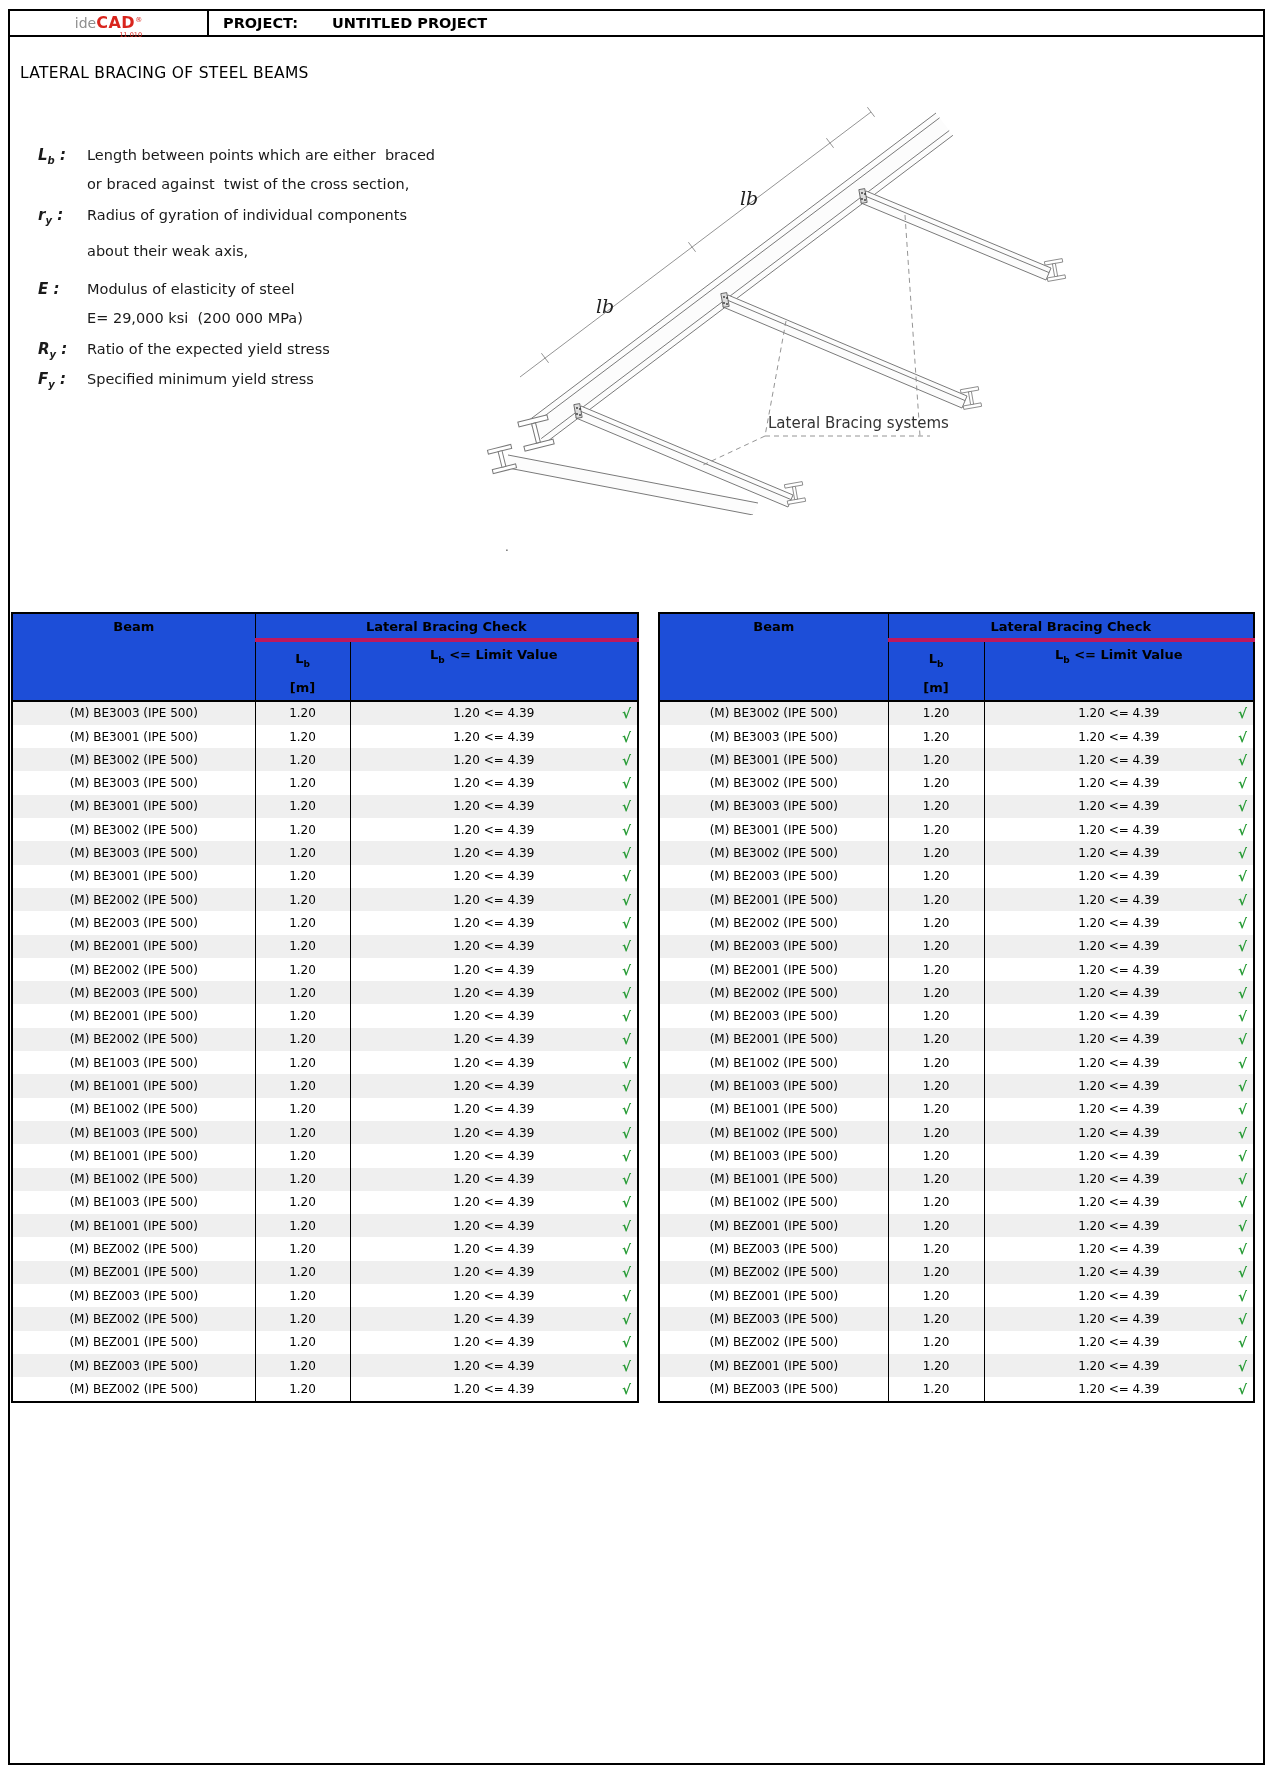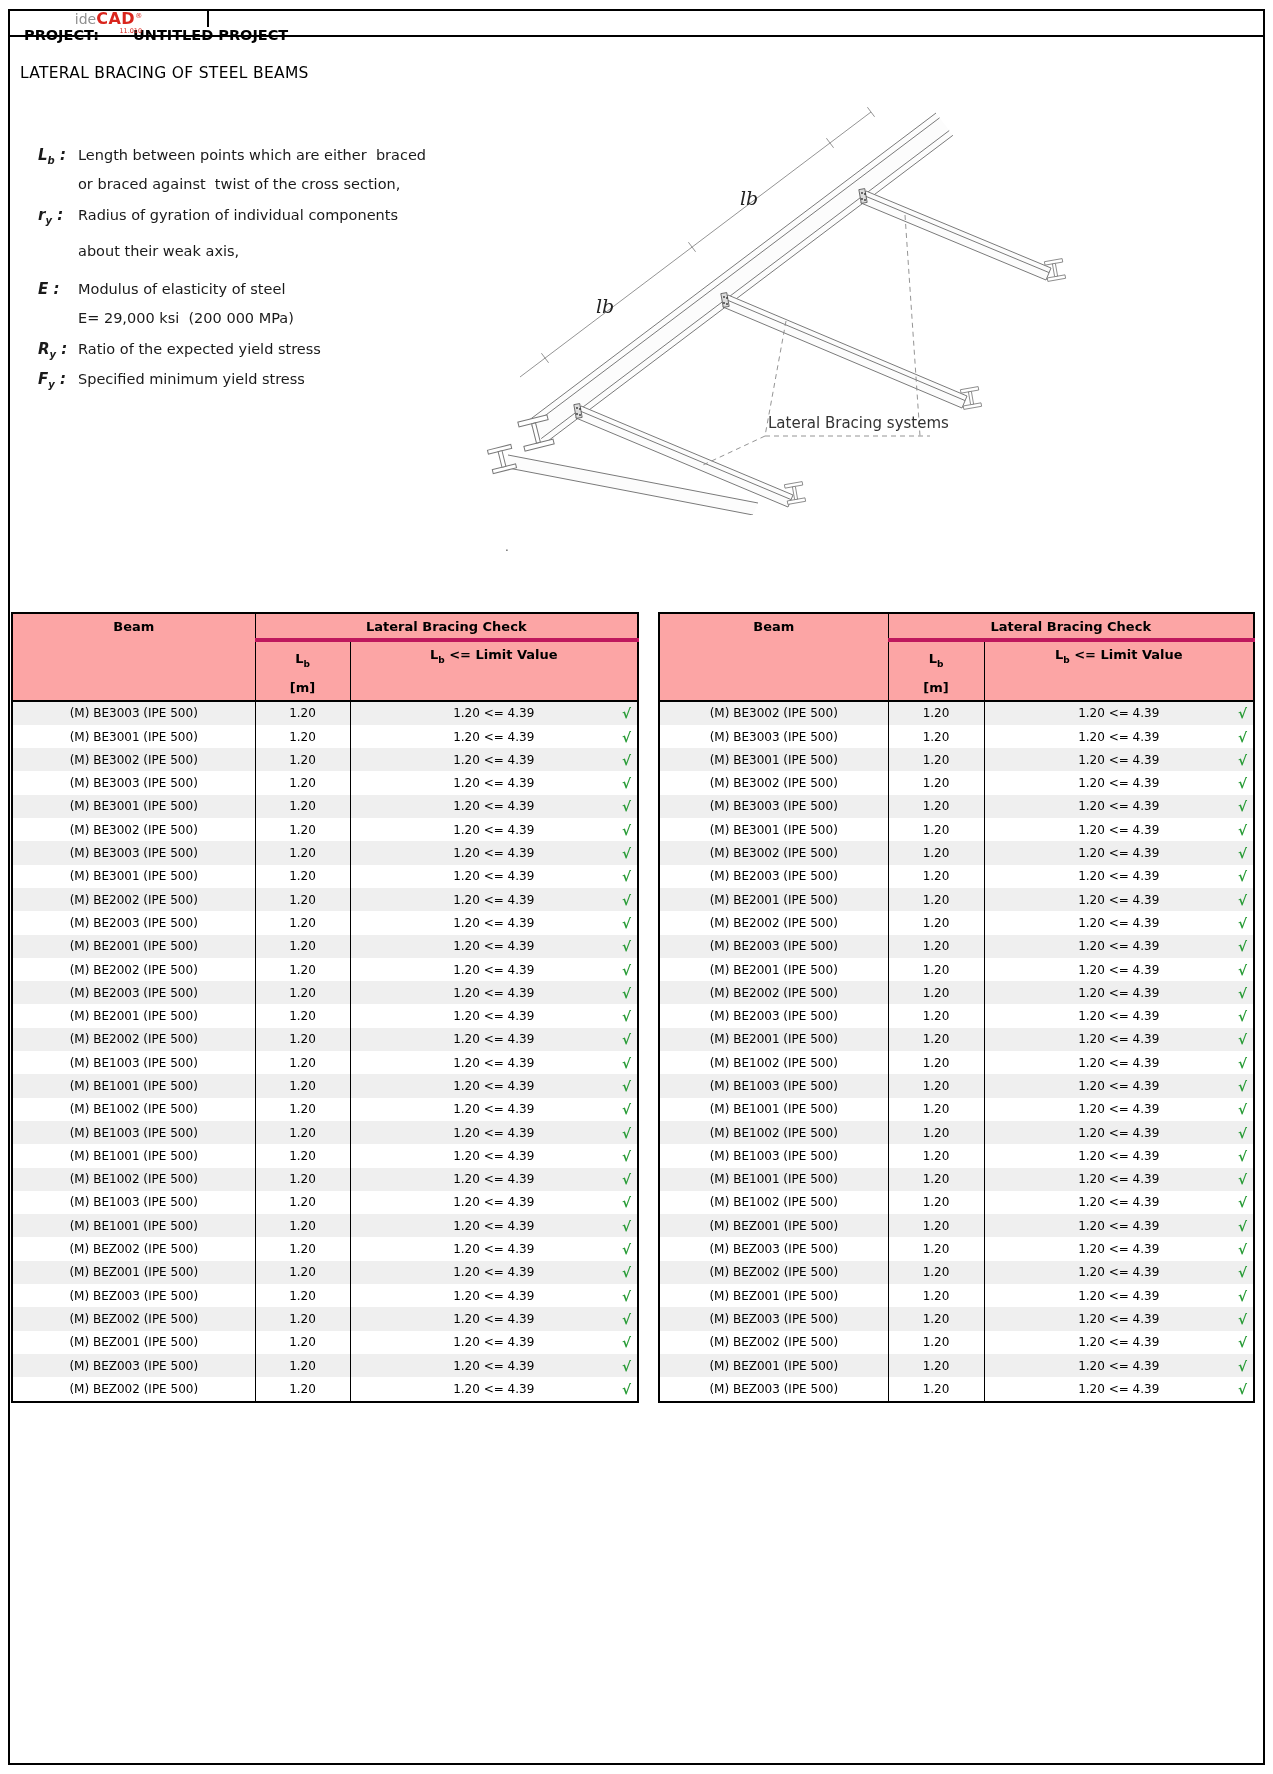--- a/index.html
+++ b/index.html
@@ -3,50 +3,50 @@
 <meta charset="utf-8">
 <style>
   html,body { margin:0; padding:0; }
   body {
     width:1273px; height:1774px; position:relative; background:#ffffff;
     font-family:"DejaVu Sans","Liberation Sans",sans-serif; color:#000;
   }
   
   .page-frame { position:absolute; left:8px; top:9px; width:1257px; height:1756px;
     border:2px solid #000; box-sizing:border-box; background:#fff; }
-  .topbar { display:flex; height:24px; border-bottom:2px solid #000;flex-direction:column; }
+  .topbar { display:flex; height:24px; border-bottom:2px solid #000; }
   .logo-cell { width:199px; border-right:2px solid #000; box-sizing:border-box;
     display:flex; align-items:center; justify-content:center; }
   .logo { position:relative; line-height:1; white-space:nowrap; }
   .logo .ide { color:#8f8f8f; font-size:14px; }
   .logo .cad { color:#d9251d; font-size:16px; font-weight:bold; letter-spacing:.5px; }
   .logo .reg { color:#d9251d; font-size:7px; vertical-align:super; }
   .logo .ver { position:absolute; right:0px; bottom:-7px; color:#d9251d; font-size:6.5px; }
   .proj-cell { flex:1; display:flex; align-items:center; padding-left:14px;
     font-weight:bold; font-size:14.5px; }
   .proj-name { margin-left:34px; }
   
   .title { position:absolute; left:20px; top:64px; font-weight:normal; font-size:15.5px; letter-spacing:.3px; }
   
   .defs { position:absolute; left:38px; top:146px; }
-  .def-line { display:flex; align-items:baseline; height:30px; font-size:14.5px; color:#1a1a1a; }
+  .def-line { display:flex; align-items:baseline; height:30px; font-size:14.5px; color:#1a1a1a;gap:9px; }
   .def-line.gap { margin-top:7px; }
   .def-line.ind1 .def-text { margin-left:20px; }
   .def-sym { width:40px; flex:0 0 40px; font-weight:bold; font-style:italic; font-size:15px; white-space:pre; }
   .def-sym sub { font-size:10px; }
   .def-text { white-space:pre; }
   
   .diagram { position:absolute; left:468px; top:103px; width:700px; height:412px; }
   .stray-dot { position:absolute; left:505px; top:540px; font-size:12px; color:#555; }
   
   table.rep { position:absolute; top:612px; border:2px solid #000; border-collapse:collapse;
     table-layout:fixed; background:#fff; }
   #tblL { left:11px;  width:628px; }
   #tblR { left:658px; width:597px; }
-  table.rep thead th { background:#fca5a5; font-weight:bold; font-size:13px; }
+  table.rep thead th { background:#1d4ed8; font-weight:bold; font-size:13px; }
   th.h-beam  { border-right:1px solid #000; border-bottom:2px solid #000; vertical-align:top; padding-top:5px; }
   th.h-group { border-bottom:4px solid #be185d; height:22px; }
   th.h-lb    { border-right:1px solid #000; border-bottom:2px solid #000; height:51px;
                vertical-align:top; padding-top:5px; line-height:23px; }
   th.h-limit { border-bottom:2px solid #000; vertical-align:top; padding-top:5px; }
   table.rep sub { font-size:9px; }
   table.rep tbody td { height:23.3px; padding:0; text-align:center; font-size:12px; }
   tbody td.c-beam { border-right:1px solid #000;margin-top:7px; }
   tbody td.c-lb   { border-right:1px solid #000; }
   tbody tr:nth-child(odd) td { background:#efefef; }

